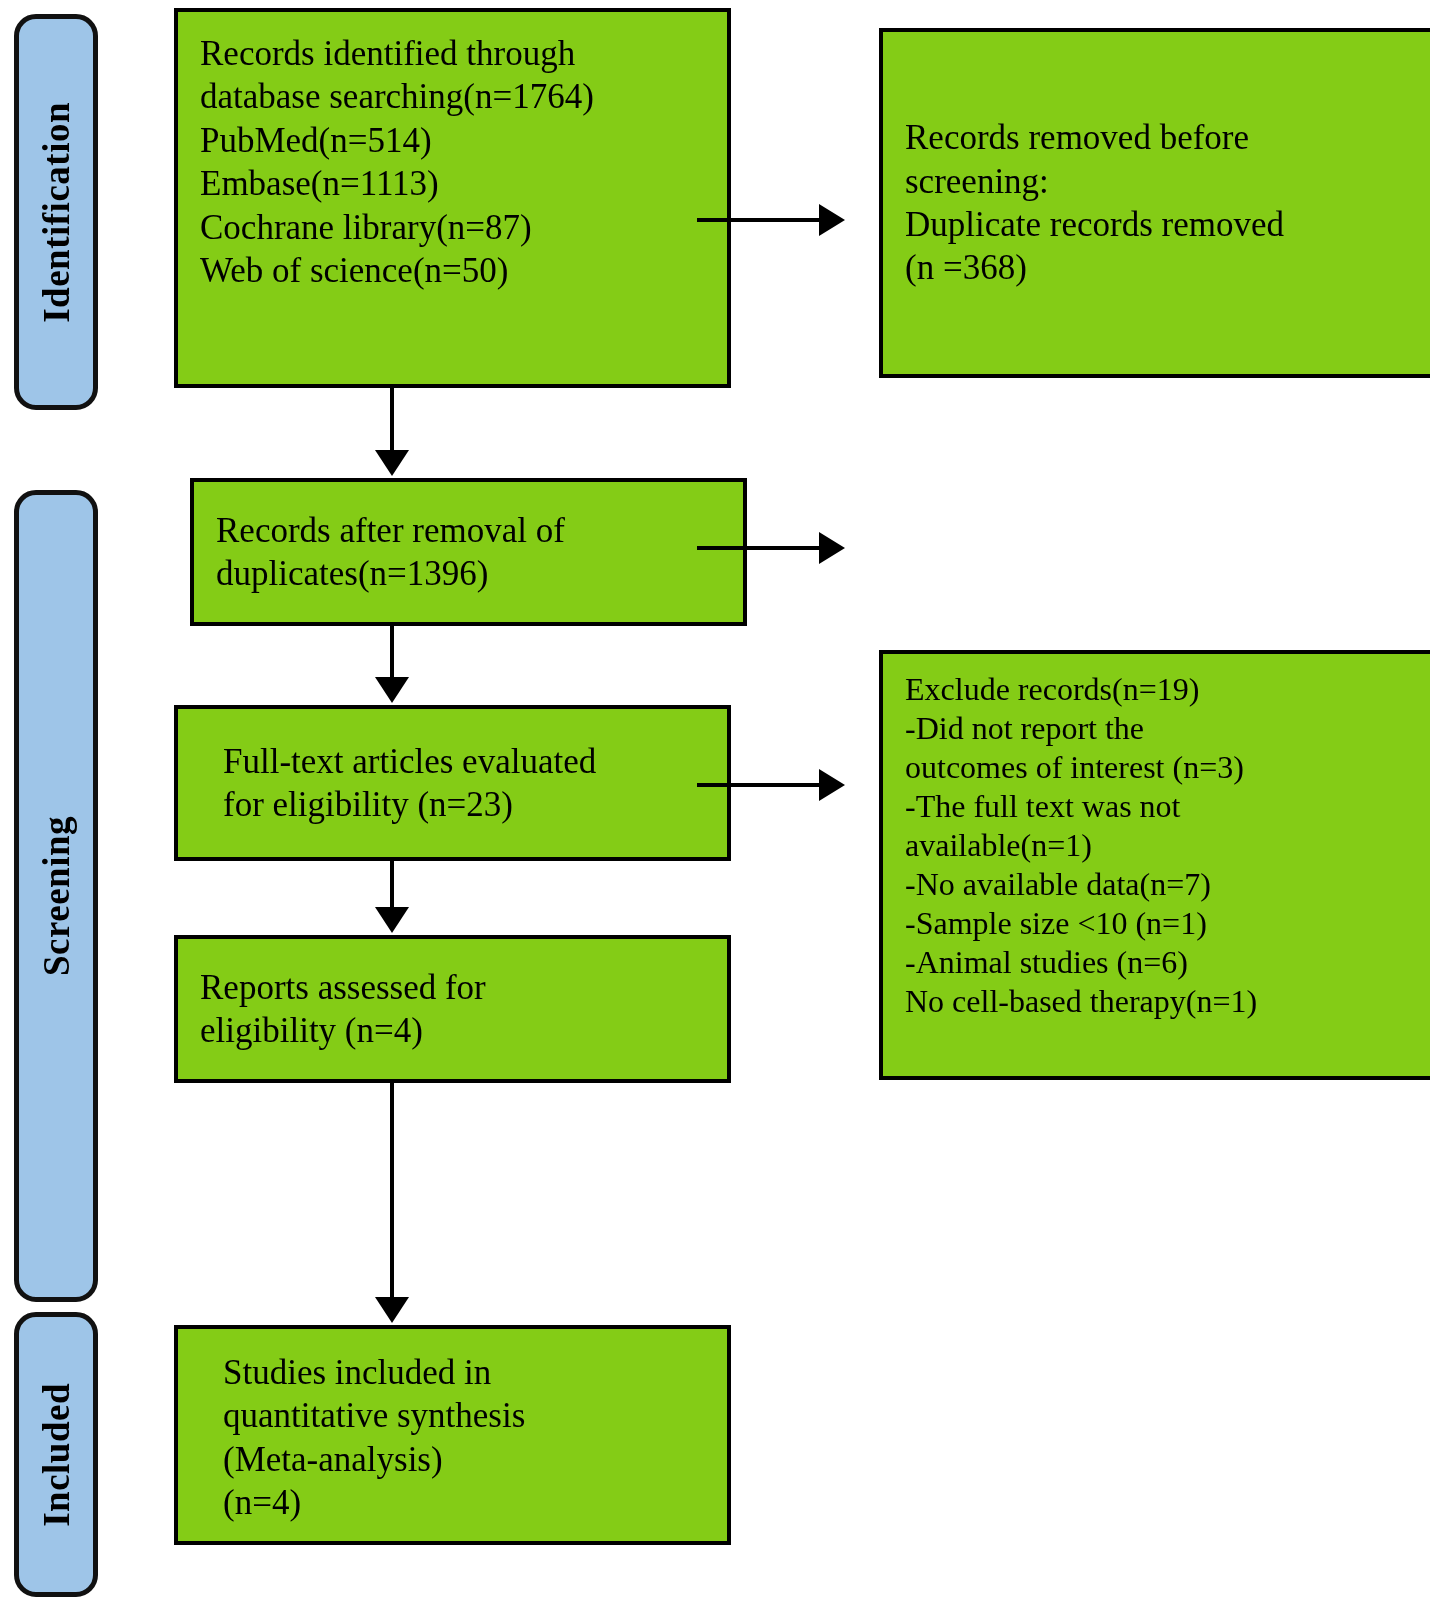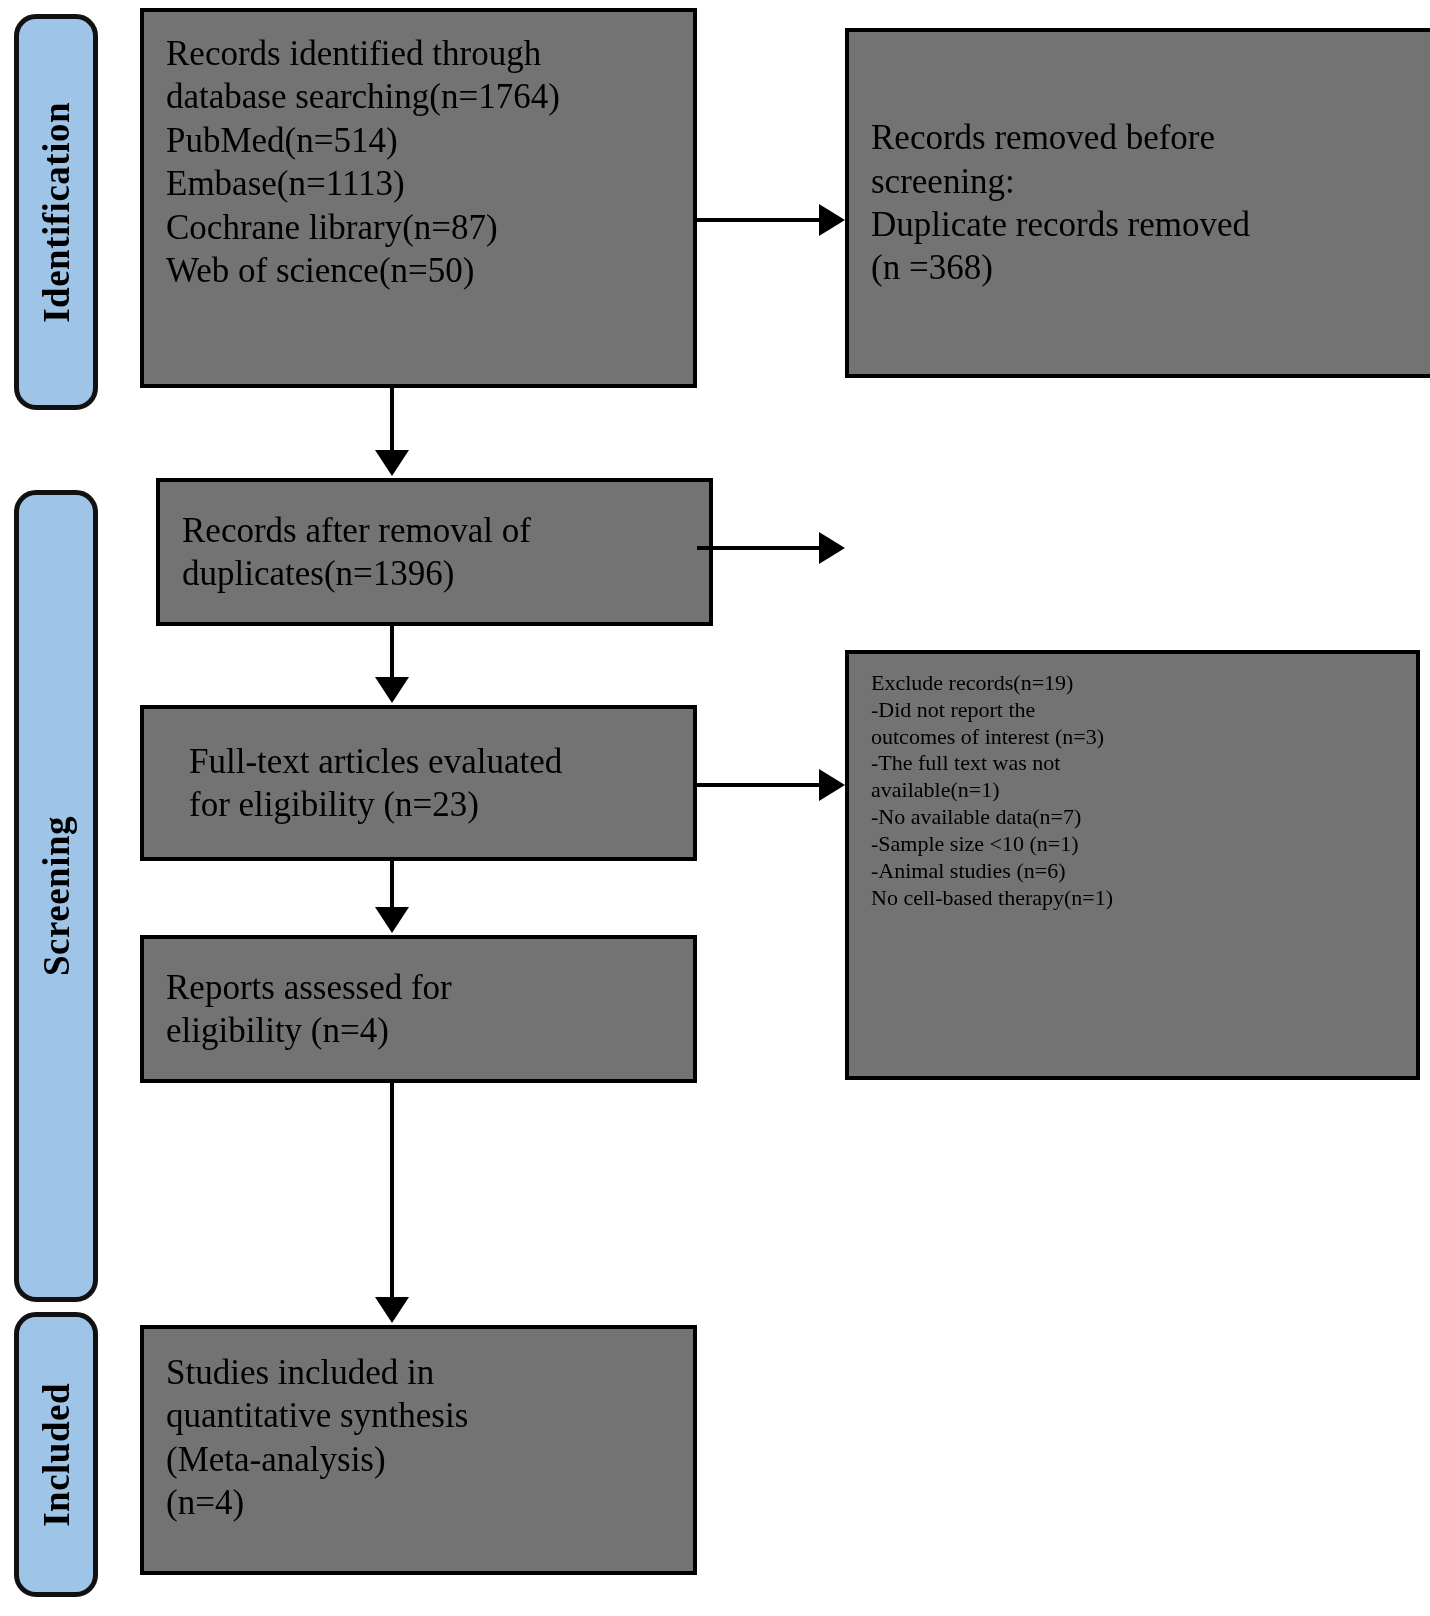--- a/index.html
+++ b/index.html
@@ -47,49 +47,50 @@
     font-family: "Liberation Serif", "DejaVu Serif", serif;
   }
 
   #phase-identification { left: 14px;  top: 14px;   width: 84px; height: 396px; }
   #phase-screening      { left: 14px;  top: 490px;  width: 84px; height: 812px; }
   #phase-included       { left: 14px;  top: 1312px; width: 84px; height: 285px; }
 
   
   .flow-box {
     position: absolute;
-    background: #737373;
+    background: #84cc16;
     border: 4px solid #000000;
     box-sizing: border-box;
     display: flex;
     align-items: center;
+    margin-left: 34px;
   }
   .flow-text {
     font-size: 35px;
     line-height: 1.24;
     white-space: pre-line;
     padding: 0 14px 0 22px;
     color: #000000;
   }
 
   
   #box-identified   { left: 140px; top: 8px;    width: 557px; height: 380px; }
   #box-identified .flow-text { align-self: flex-start; padding-top: 20px; }
 
   #box-after-dupes  { left: 156px; top: 478px;  width: 557px; height: 148px; }
   #box-fulltext     { left: 140px; top: 705px;  width: 557px; height: 156px; padding-left: 23px; }
   #box-reports      { left: 140px; top: 935px;  width: 557px; height: 148px; }
-  #box-included     { left: 140px; top: 1325px; width: 557px; height: 250px; }
+  #box-included     { left: 140px; top: 1325px; width: 557px; height: 220px; padding-left: 23px; }
   #box-included .flow-text { align-self: flex-start; padding-top: 22px; }
 
   
   #box-removed      { left: 845px; top: 28px;   width: 624px; height: 350px; }
   #box-excluded-ta  { left: 845px; top: 465px;  width: 575px; height: 163px; }
   #box-excluded-ft  { left: 845px; top: 650px;  width: 575px; height: 430px; }
-  #box-excluded-ft .flow-text { align-self: flex-start; padding-top: 16px; font-size: 22px; line-height: 1.22; }
+  #box-excluded-ft .flow-text { align-self: flex-start; padding-top: 16px; font-size: 32px; line-height: 1.22; }
   .v-line {
     position: absolute;
     width: 4px;
     background: #000000;
   }
   .h-line {
     position: absolute;
     height: 4px;
     background: #000000;
   }

